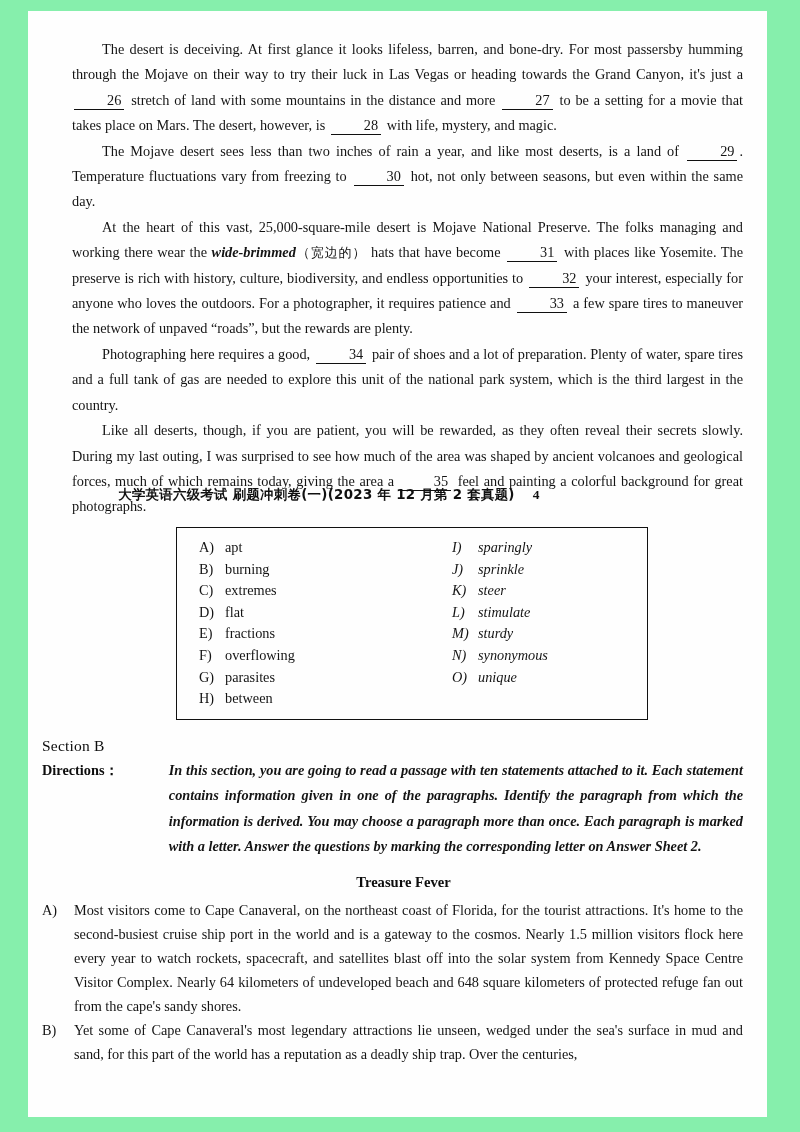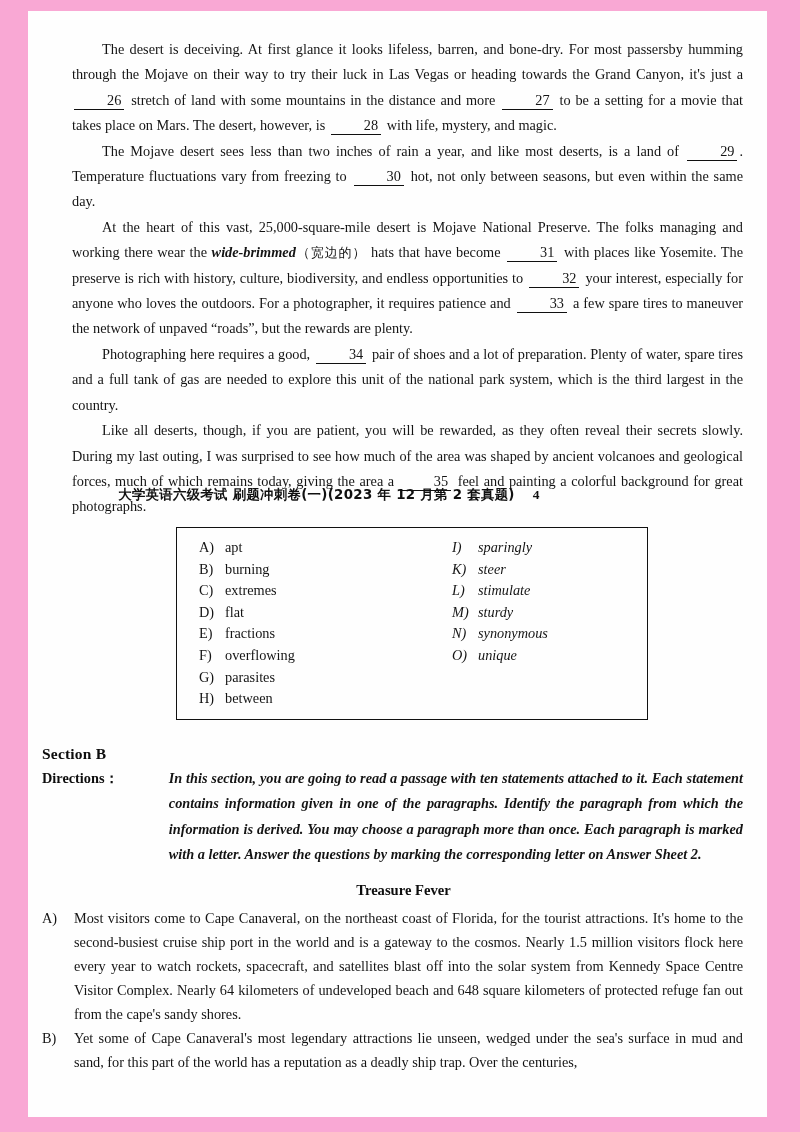--- a/index.html
+++ b/index.html
@@ -4,21 +4,21 @@
 <style>
   html, body {
     margin: 0;
     padding: 0;
     background: #ffffff;
   }
   #page {
     position: relative;
     width: 800px;
     height: 1132px;
-    background: #f9a8d4;
+    background: #86efac;
     overflow: hidden;
     font-family: "Liberation Serif", "DejaVu Serif", serif;
   }
   
   #sheet {
     position: absolute;
     left: 28px;
     top: 11px;
     width: 739px;
     height: 1106px;
@@ -90,23 +90,23 @@
 
   
   #section-b {
     position: absolute;
     left: 0;
     top: 722px;
     width: 739px;
   }
   .sec-head {
     font-size: 15.5px;
-    font-weight: bold;
+    font-weight: normal;
     color: #0d0d0d;
-    margin: 12px 0 3px 14px;
+    margin: 4px 0 3px 14px;
     letter-spacing: .2px;
   }
   .directions-row {
     display: flex;
     margin: 0 24px 0 14px;
     gap: 47px;
   }
   .dir-label {
     font-weight: bold;
     font-size: 14.3px;
@@ -211,20 +211,23 @@
             </div>
             <div class="opt-item">
               <span class="opt-letter">H)</span><span>between</span>
             </div>
           </div>
           <div class="opt-col right">
             <div class="opt-item">
               <span class="opt-letter">I)</span><span>sparingly</span>
             </div>
             <div class="opt-item">
+              <span class="opt-letter">J)</span><span>sprinkle</span>
+            </div>
+            <div class="opt-item">
               <span class="opt-letter">K)</span><span>steer</span>
             </div>
             <div class="opt-item">
               <span class="opt-letter">L)</span><span>stimulate</span>
             </div>
             <div class="opt-item">
               <span class="opt-letter">M)</span><span>sturdy</span>
             </div>
             <div class="opt-item">
               <span class="opt-letter">N)</span><span>synonymous</span>

